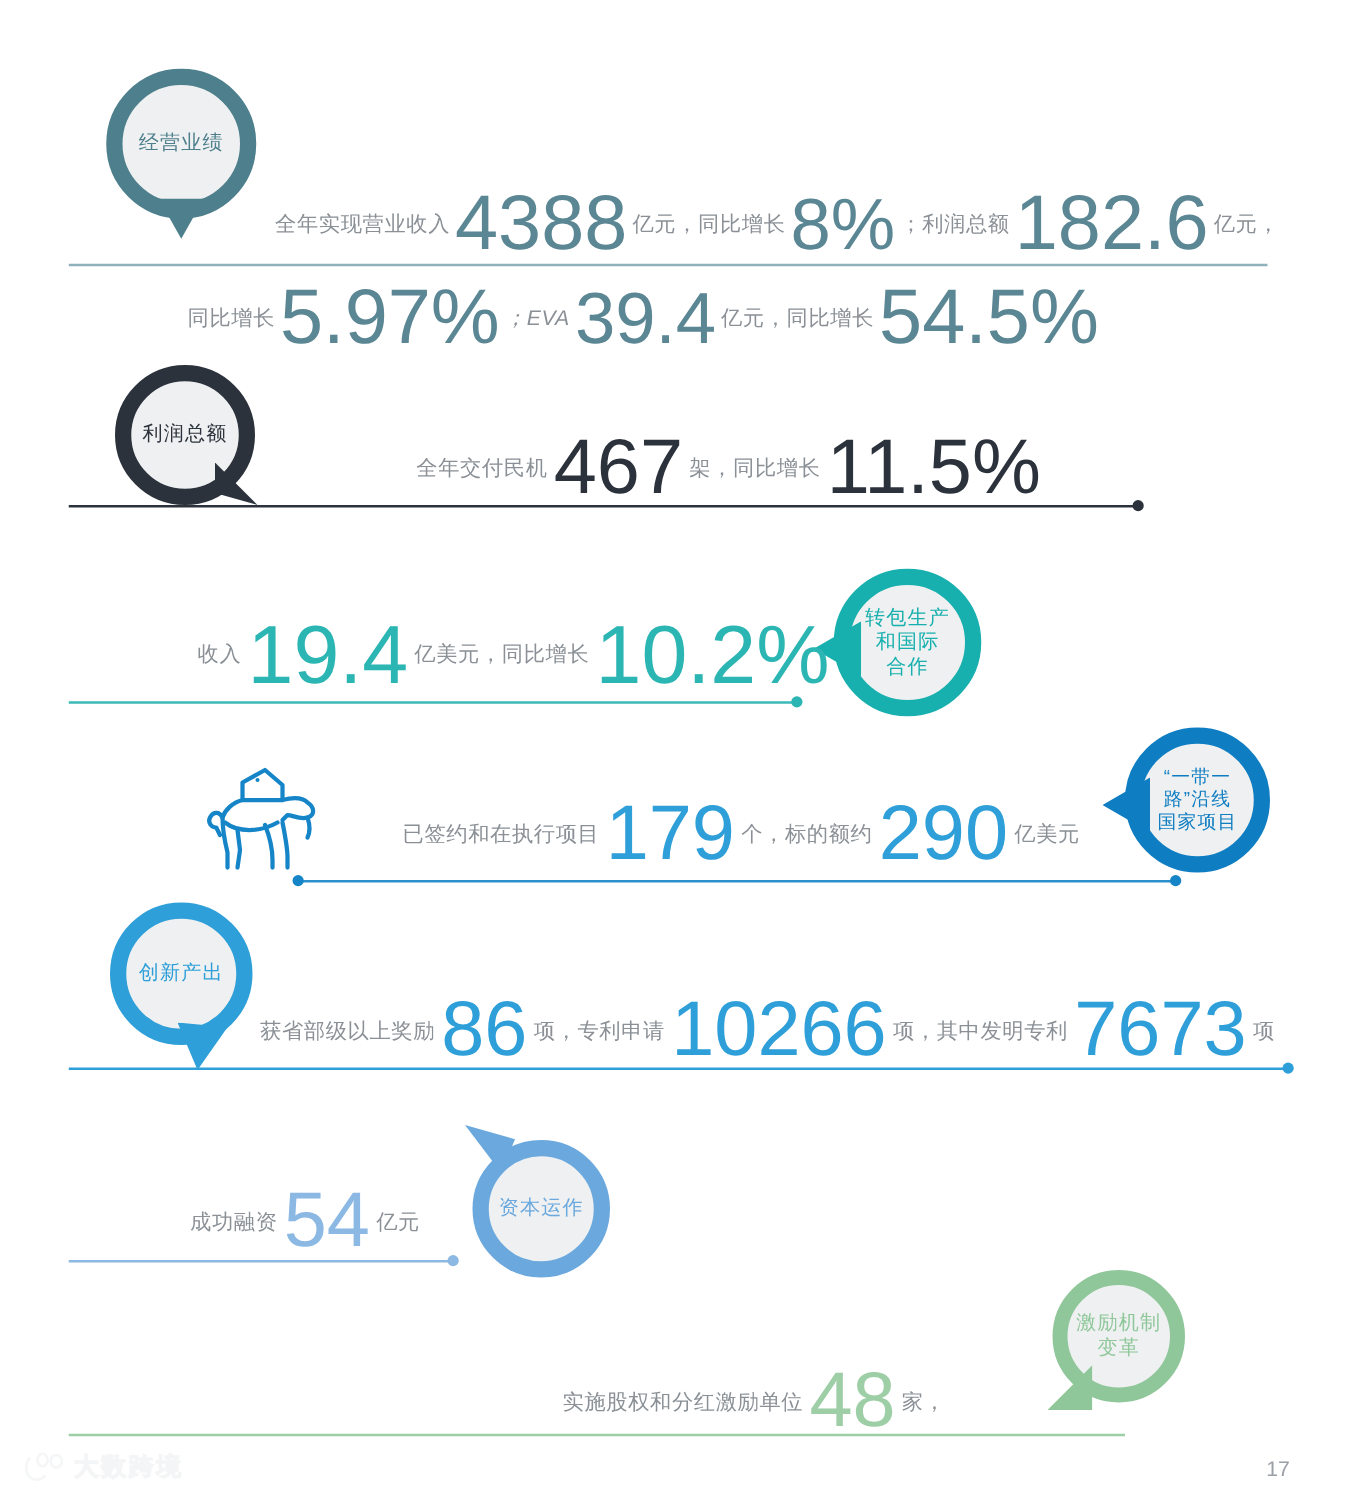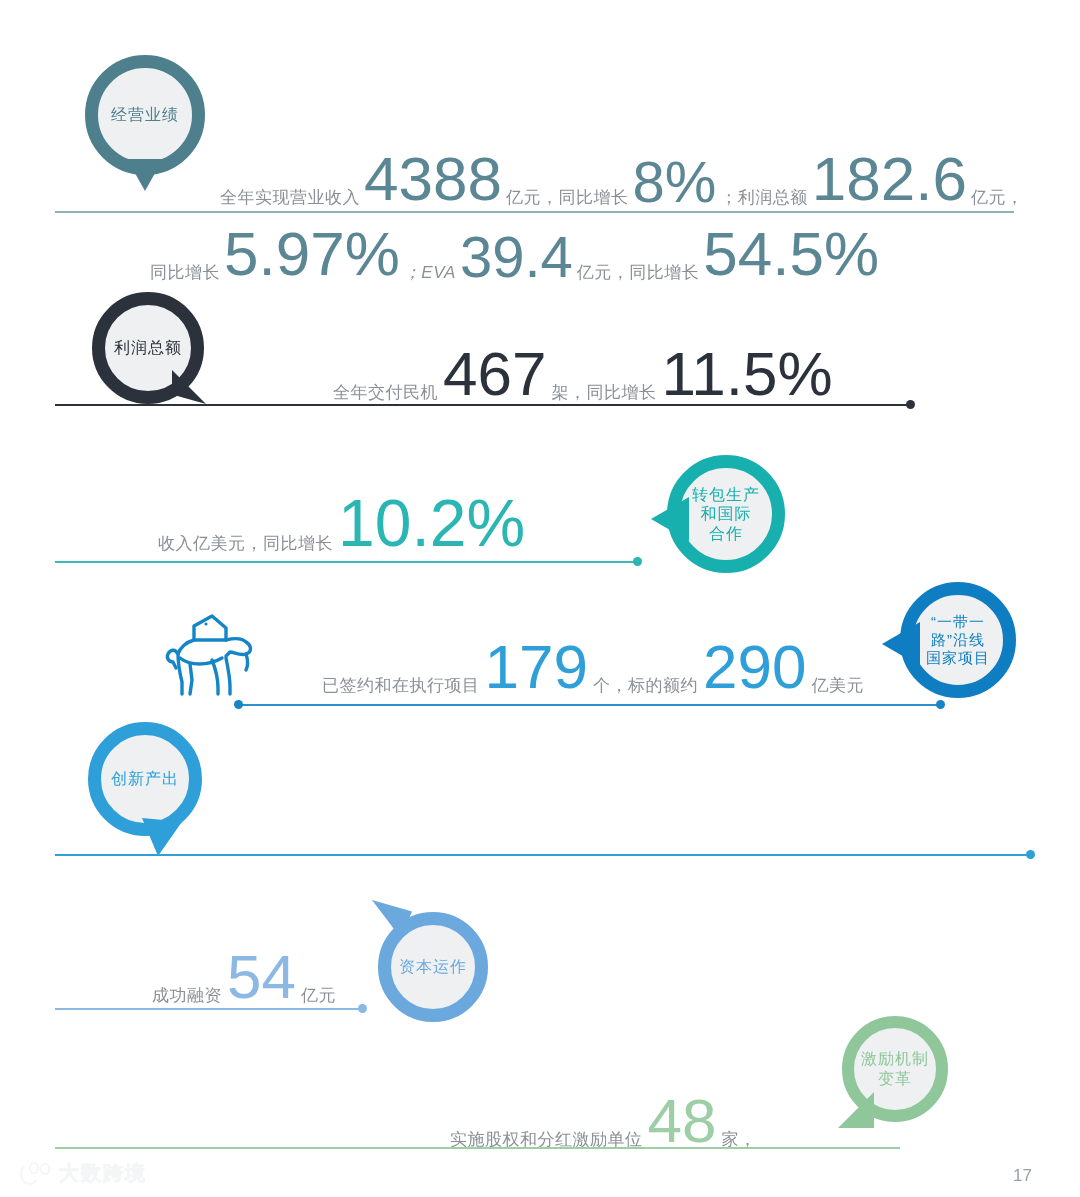--- a/index.html
+++ b/index.html
@@ -10,21 +10,21 @@
     overflow:hidden;
     position:relative;
   }
   .canvas{position:relative;width:1080px;height:1197px;}
 
   
   .rule{position:absolute;height:0;border-top-style:solid;}
   .dot{position:absolute;border-radius:50%;}
 
   
-  .run{position:absolute;white-space:nowrap;display:flex;align-items:flex-end;}
+  .run{position:absolute;white-space:nowrap;display:flex;align-items:center;}
   .lbl{font-size:17px;letter-spacing:.5px;}
   .num{font-weight:300;line-height:.95;}
 
   
   .badge{position:absolute;}
   .badge .ring{
     position:absolute;left:0;top:0;border-radius:50%;
     background:#eef0f1;box-sizing:border-box;
   }
   .badge .cap{
@@ -100,20 +100,21 @@
       <div>
         <div>转包生产</div>
         <div>和国际</div>
         <div>合作</div>
       </div>
     </div>
   </div>
 
   <div class="run" style="left:158px;top:492px;">
     <span class="lbl" style="color:#8a9096;">收入</span>
+    <span class="num" style="color:#2bb5b3;font-size:66px;margin:0 5px;">19.4</span>
     <span class="lbl" style="color:#8a9096;">亿美元，同比增长</span>
     <span class="num" style="color:#2bb5b3;font-size:66px;margin:0 5px;">10.2%</span>
   </div>
 
   <div class="rule" style="left:55px;top:561px;width:580px;border-top-width:2px;border-top-color:#3cbab7;"></div>
   <div class="dot" style="left:633px;top:557px;width:9px;height:9px;background:#2bb5b3;"></div>
 
   <div class="badge" style="left:900px;top:582px;width:116px;height:116px;">
     <div class="ring" style="width:116px;height:116px;border:13px solid #0f7dc2;"></div>
     <div class="tail" style="left:-18px;top:40px;width:38px;height:44px;background:#0f7dc2;
@@ -154,20 +155,29 @@
   <div class="dot" style="left:234px;top:700px;width:9px;height:9px;background:#1585c8;"></div>
   <div class="dot" style="left:936px;top:700px;width:9px;height:9px;background:#1585c8;"></div>
 
   <div class="badge" style="left:88px;top:722px;width:114px;height:114px;">
     <div class="ring" style="width:114px;height:114px;border:13px solid #2e9fd8;"></div>
     <div class="tail" style="left:54px;top:96px;width:40px;height:38px;background:#2e9fd8;
                 clip-path:polygon(0% 0%, 100% 10%, 40% 100%);"></div>
     <div class="cap" style="color:#2e9fd8;">创新产出</div>
   </div>
 
+  <div class="run" style="left:208px;top:795px;">
+    <span class="lbl" style="color:#8a9096;">获省部级以上奖励</span>
+    <span class="num" style="color:#2e9fd8;font-size:62px;margin:0 5px;">86</span>
+    <span class="lbl" style="color:#8a9096;">项，专利申请</span>
+    <span class="num" style="color:#2e9fd8;font-size:62px;margin:0 5px;">10266</span>
+    <span class="lbl" style="color:#8a9096;">项，其中发明专利</span>
+    <span class="num" style="color:#2e9fd8;font-size:62px;margin:0 5px;">7673</span>
+    <span class="lbl" style="color:#8a9096;">项</span>
+  </div>
 
   <div class="rule" style="left:55px;top:854px;width:975px;border-top-width:2px;border-top-color:#2e9fd8;"></div>
   <div class="dot" style="left:1026px;top:850px;width:9px;height:9px;background:#2e9fd8;"></div>
 
   <div class="badge" style="left:378px;top:912px;width:110px;height:110px;">
     <div class="ring" style="width:110px;height:110px;border:13px solid #6aa8dd;"></div>
     <div class="tail" style="left:-6px;top:-12px;width:40px;height:38px;background:#6aa8dd;
                 clip-path:polygon(0% 0%, 100% 30%, 72% 100%);"></div>
     <div class="cap" style="color:#6aa8dd;">资本运作</div>
   </div>

